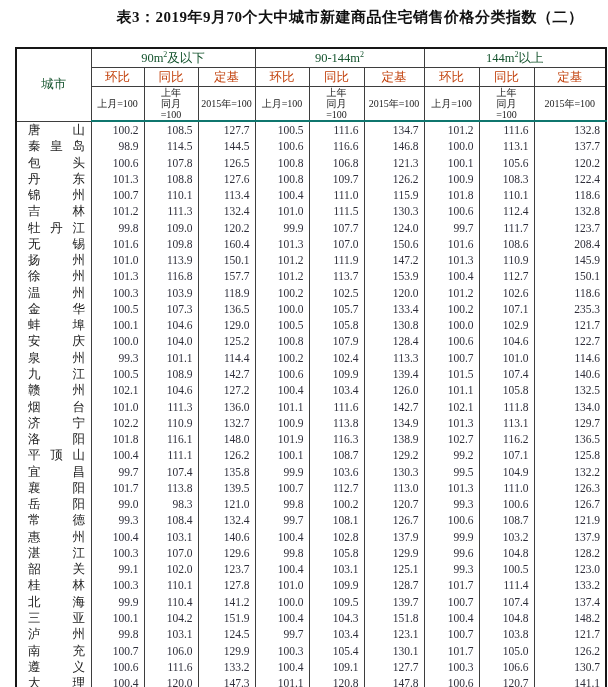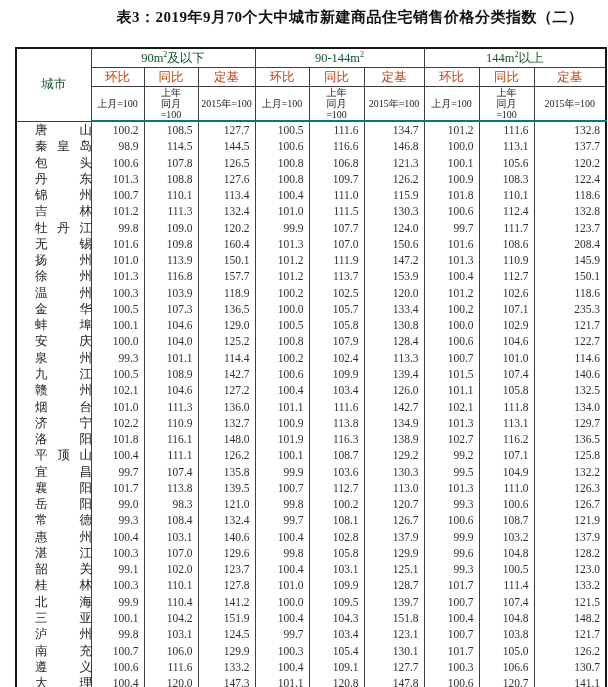--- a/index.html
+++ b/index.html
@@ -37,21 +37,21 @@
   th.base.wrap{word-break:break-all;padding:0 16px;}
   th.base.nowrap{white-space:nowrap;}
   sup.sq{font-size:8px;vertical-align:super;line-height:0;}
   
   tbody td{height:16.26px;line-height:16.26px;padding:0;font-size:11.5px;
     color:#2e2e3a;vertical-align:middle;}
   td.num{text-align:right;padding-right:5px;border-left:1px solid #3e3e3e;
     font-family:"Liberation Serif","DejaVu Serif",serif;}
   td.city-cell{color:#1c1c1c;}
   span.city{
-    display:inline-block;width:57px;margin-left:18px;font-size:12.5px;
+    display:inline-block;width:57px;margin-left:11px;font-size:12.5px;
     text-align:justify;text-align-last:justify;line-height:16.26px;
   }
 </style>
 </head>
 <body>
 
 <div class="page-title">表3：2019年9月70个大中城市新建商品住宅销售价格分类指数（二）</div>
 
 <table class="price-table">
   <colgroup>
@@ -448,21 +448,21 @@
       <tr>
         <td class="city-cell"><span class="city">北海</span></td>
         <td class="num">99.9</td>
         <td class="num">110.4</td>
         <td class="num">141.2</td>
         <td class="num">100.0</td>
         <td class="num">109.5</td>
         <td class="num">139.7</td>
         <td class="num">100.7</td>
         <td class="num">107.4</td>
-        <td class="num">121.5</td>
+        <td class="num">137.4</td>
       </tr>
       <tr>
         <td class="city-cell"><span class="city">三亚</span></td>
         <td class="num">100.1</td>
         <td class="num">104.2</td>
         <td class="num">151.9</td>
         <td class="num">100.4</td>
         <td class="num">104.3</td>
         <td class="num">151.8</td>
         <td class="num">100.4</td>

